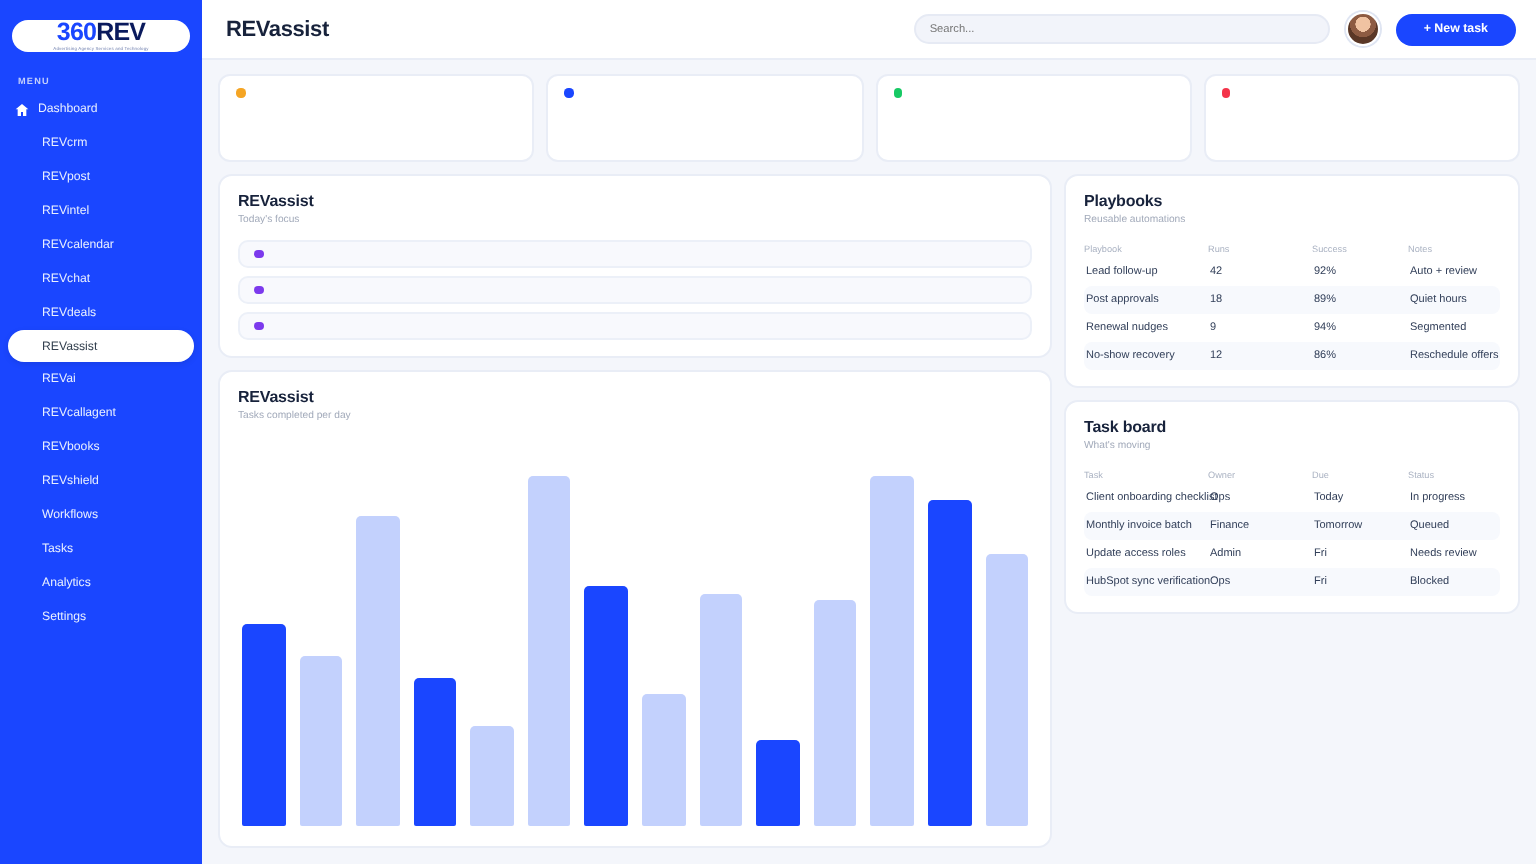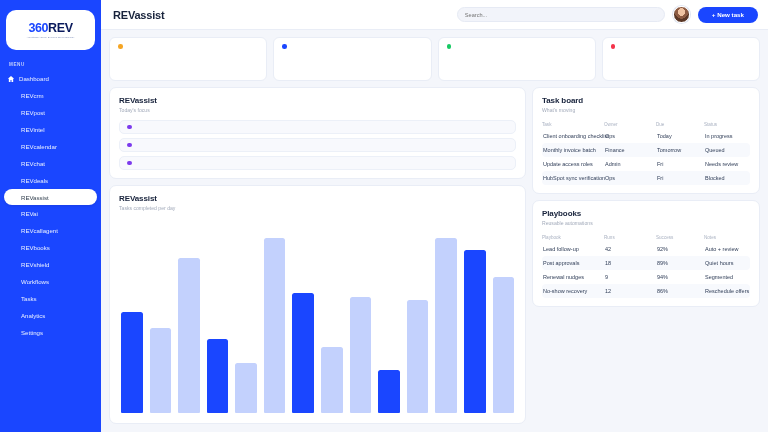--- a/index.html
+++ b/index.html
@@ -15,21 +15,21 @@
   .sidebar {
     width: 101px; flex: 0 0 101px; height: 432px;
     background: #1a46ff;
     padding: 6px 0 0 0;
     position: relative;
   }
   .logo-wrap {
     margin: 4px 6px 0 6px;
     background: #ffffff;
     border-radius: 10px;
-    height: 40px;
+    height: 16px;
     display: flex; align-items: center; justify-content: center;
   }
   .logo-text {
     font-size: 12.5px; font-weight: bold; letter-spacing: -0.4px;
     line-height: 1;
   }
   .logo-text .a { color: #1a46ff; }
   .logo-text .b { color: #0a1a5c; }
   .logo-sub { font-size: 2.2px; color: #6f7fae; letter-spacing: .1px; margin-top:1px; }
   .logo-col { display:flex; flex-direction:column; align-items:center; }
@@ -308,20 +308,57 @@
                 <div class="bar" style="height: 84%; background: rgb(26, 70, 255);"></div>
                 <div class="bar" style="height: 70%; background: rgb(195, 209, 253);"></div>
               </div>
           </section>
 
         </div>
 
         <div class="col-right">
 
           <section class="panel">
+            <div class="panel-title">Playbooks</div>
+            <div class="panel-sub">Reusable automations</div>
+            <div class="tbl t-play">
+                <div class="tbl-head">
+                  <span>Playbook</span>
+                  <span>Runs</span>
+                  <span>Success</span>
+                  <span>Notes</span>
+                </div>
+                <div class="tbl-row">
+                  <span>Lead follow-up</span>
+                  <span>42</span>
+                  <span>92%</span>
+                  <span>Auto + review</span>
+                </div>
+                <div class="tbl-row alt">
+                  <span>Post approvals</span>
+                  <span>18</span>
+                  <span>89%</span>
+                  <span>Quiet hours</span>
+                </div>
+                <div class="tbl-row">
+                  <span>Renewal nudges</span>
+                  <span>9</span>
+                  <span>94%</span>
+                  <span>Segmented</span>
+                </div>
+                <div class="tbl-row alt">
+                  <span>No-show recovery</span>
+                  <span>12</span>
+                  <span>86%</span>
+                  <span>Reschedule offers</span>
+                </div>
+              </div>
+          </section>
+
+          <section class="panel">
             <div class="panel-title">Task board</div>
             <div class="panel-sub">What's moving</div>
             <div class="tbl t-task">
                 <div class="tbl-head">
                   <span>Task</span>
                   <span>Owner</span>
                   <span>Due</span>
                   <span>Status</span>
                 </div>
                 <div class="tbl-row">
@@ -344,54 +381,17 @@
                 </div>
                 <div class="tbl-row alt">
                   <span>HubSpot sync verification</span>
                   <span>Ops</span>
                   <span>Fri</span>
                   <span>Blocked</span>
                 </div>
               </div>
           </section>
 
-          <section class="panel">
-            <div class="panel-title">Playbooks</div>
-            <div class="panel-sub">Reusable automations</div>
-            <div class="tbl t-play">
-                <div class="tbl-head">
-                  <span>Playbook</span>
-                  <span>Runs</span>
-                  <span>Success</span>
-                  <span>Notes</span>
-                </div>
-                <div class="tbl-row">
-                  <span>Lead follow-up</span>
-                  <span>42</span>
-                  <span>92%</span>
-                  <span>Auto + review</span>
-                </div>
-                <div class="tbl-row alt">
-                  <span>Post approvals</span>
-                  <span>18</span>
-                  <span>89%</span>
-                  <span>Quiet hours</span>
-                </div>
-                <div class="tbl-row">
-                  <span>Renewal nudges</span>
-                  <span>9</span>
-                  <span>94%</span>
-                  <span>Segmented</span>
-                </div>
-                <div class="tbl-row alt">
-                  <span>No-show recovery</span>
-                  <span>12</span>
-                  <span>86%</span>
-                  <span>Reschedule offers</span>
-                </div>
-              </div>
-          </section>
-
         </div>
       </div>
     </div>
   </div>
 </div>
 
 </body></html>

